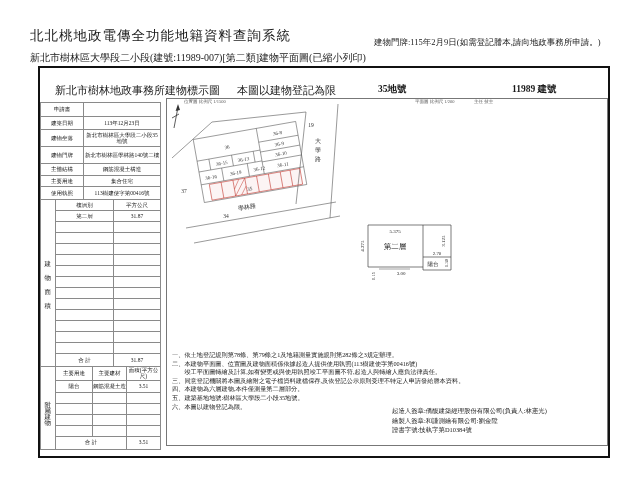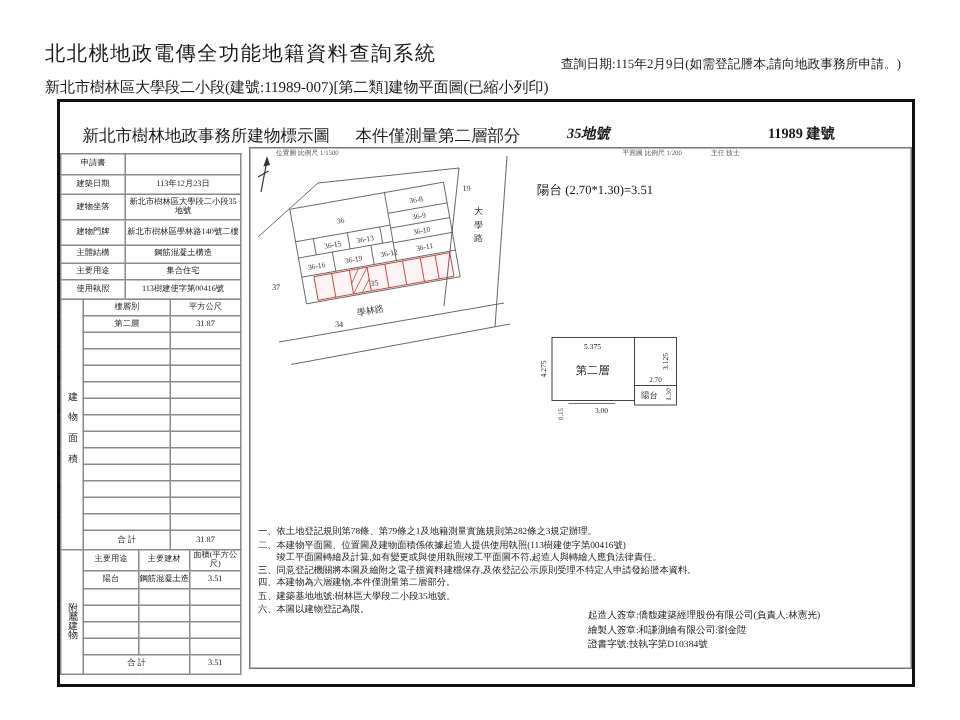--- a/index.html
+++ b/index.html
@@ -30,29 +30,29 @@
   .sig div{white-space:nowrap;}
   .roadlabel-v{left:313px;top:133px;writing-mode:vertical-rl;text-orientation:upright;
                font-size:6px;letter-spacing:9px;color:#333;}
   .roadlabel-d{left:238px;top:203px;font-size:6px;color:#333;transform:rotate(-10deg);}
   svg text{font-family:"Liberation Serif","DejaVu Serif",serif;}
 </style>
 </head>
 <body>
 
 <div class="abs page-title">北北桃地政電傳全功能地籍資料查詢系統</div>
-<div class="abs query-date">查詢日期:115年2月9日(如需登記謄本,請向地政事務所申請。)</div>
+<div class="abs query-date">建物門牌:115年2月9日(如需登記謄本,請向地政事務所申請。)</div>
 <div class="abs doc-subtitle">新北市樹林區大學段二小段(建號:11989-007)[第二類]建物平面圖(已縮小列印)</div>
 
 <div class="abs sheet"></div>
 <div class="abs inner-frame"></div>
 
 <div class="abs hdr" style="left:55px;">新北市樹林地政事務所建物標示圖</div>
-<div class="abs hdr" style="left:237px;">本件僅測量第二層部分</div>
-<div class="abs hdr b" style="left:378px;font-style:italic;">35地號</div>
+<div class="abs hdr" style="left:237px;">本圖以建物登記為限</div>
+<div class="abs hdr b" style="left:378px;">35地號</div>
 <div class="abs hdr b" style="left:512px;text-align:right;">11989 建號</div>
 
 <table class="doc abs" style="left:40px;top:102px;width:120px;">
   <colgroup>
       <col style="width:43px">
       <col style="width:77px">
     </colgroup>
   <tbody>
       <tr style="height:14px">
     <td class="lbl">申請書</td>
@@ -274,21 +274,20 @@
     <text x="311" y="127">19</text>
     <text x="184" y="193">37</text>
     <text x="226" y="218">34</text>
   </g>
 </svg>
 
 <div class="abs roadlabel-v">大學路</div>
 <div class="abs roadlabel-d">學林路</div>
 
 <div class="abs calc">
-  <div>陽台 (2.70*1.30)=3.51</div>
 </div>
 
 <svg class="abs" style="left:355px;top:218px;" width="105" height="72" viewBox="0 0 105 72">
   <g stroke="#444" stroke-width="0.7" fill="none">
     <polygon points="13,7 96,7 96,52 68,52 68,49 13,49"></polygon>
     <line x1="68" y1="7" x2="68" y2="49"></line>
     <line x1="68" y1="39" x2="96" y2="39"></line>
     <line x1="24" y1="51" x2="55" y2="51" stroke-width="0.5"></line>
   </g>
   <g fill="#222" stroke="none" font-size="5" text-anchor="middle">

